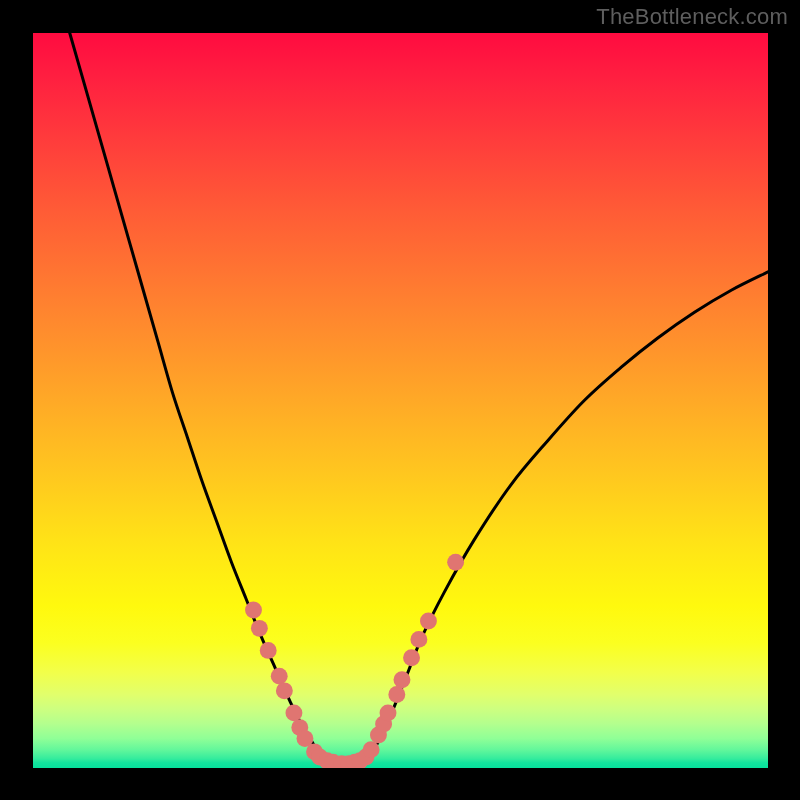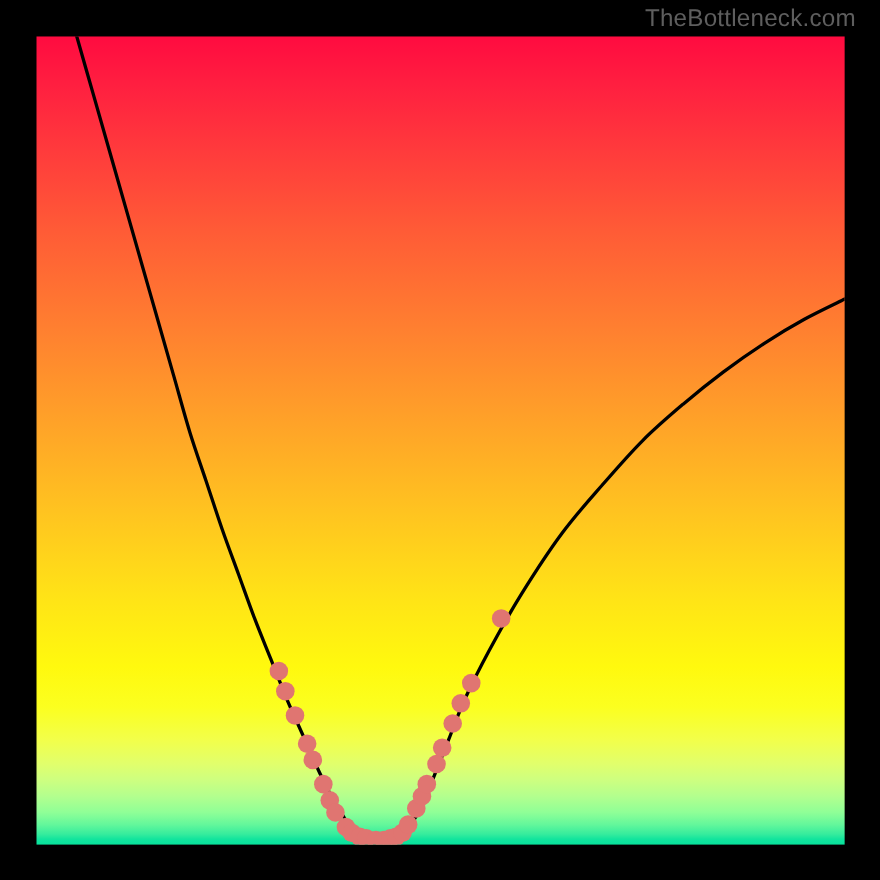--- a/index.html
+++ b/index.html
@@ -59,21 +59,21 @@
   .svg-layer {
     position: absolute;
     left: 0;
     top: 0;
     width: 735px;
     height: 735px;
   }
   .watermark {
     position: absolute;
     top: 4px;
-    right: 22px;
+    right: 12px;
     color: #5e5e5e;
     font-size: 22px;
     font-weight: 500;
     letter-spacing: 0.2px;
     user-select: none;
     text-align: center;
   }
 </style>
 </head>
 <body>

